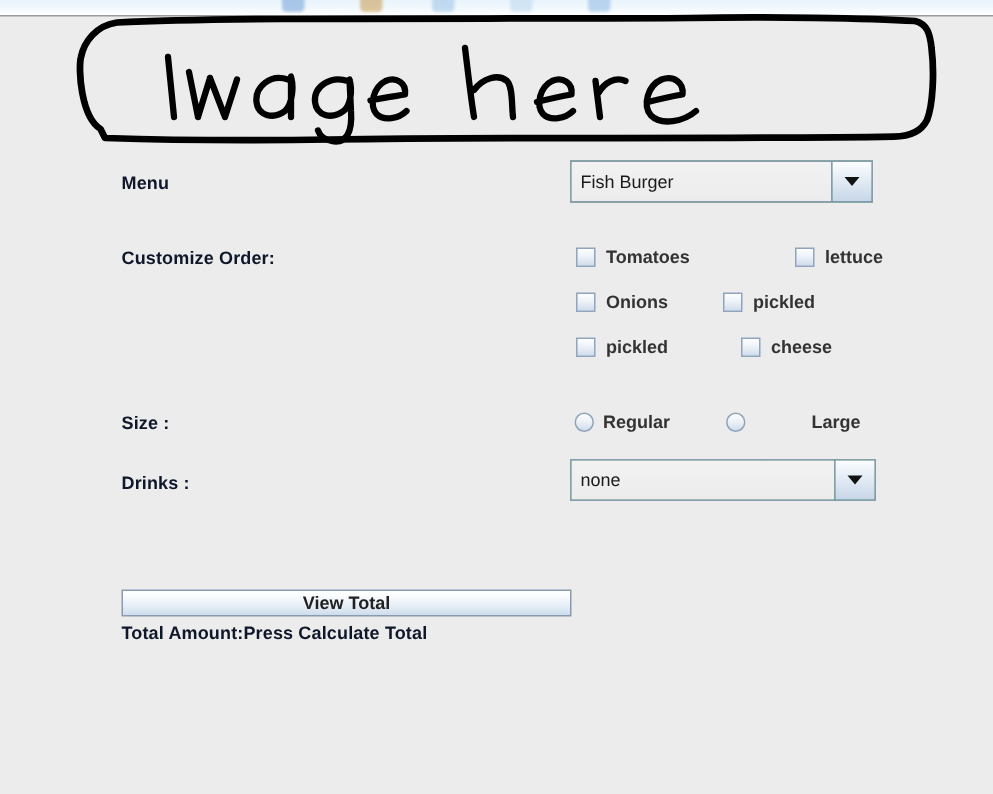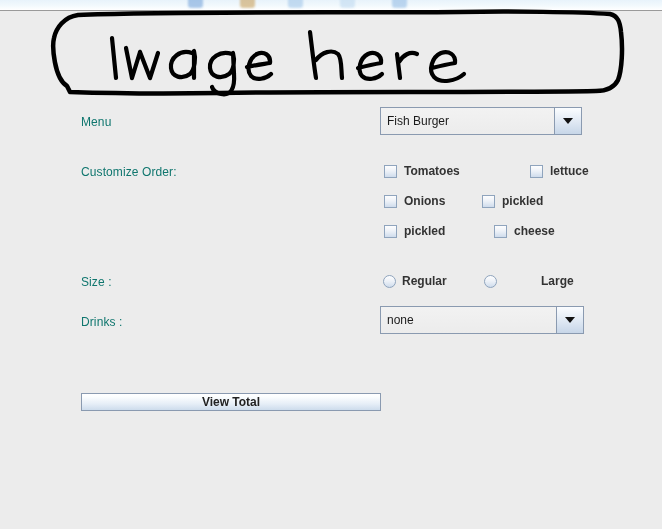--- a/index.html
+++ b/index.html
@@ -51,22 +51,22 @@
     position: absolute;
     left: 0;
     top: 100px;
     width: 662px;
     height: 429px;
   }
 
   .form-label {
     position: absolute;
     font-size: 12px;
-    font-weight: normal;
-    color: #0f766e;
+    font-weight: bold;
+    color: #0f172a;
     white-space: nowrap;
     letter-spacing: .1px;
   }
 
   
   .combo {
     position: absolute;
     height: 28px;
     border: 1px solid #8a9ab0;
     box-sizing: border-box;
@@ -259,14 +259,15 @@
 
   <div class="combo" style="left:380px; top:206px; width:204px;">
     <div class="combo-value">none</div>
     <div class="combo-arrow">
       <span class="caret"></span>
     </div>
   </div>
 
   <div id="view-total-button">View Total</div>
 
+  <div id="total-amount" class="form-label">Total Amount:Press Calculate Total</div>
 
 </div>
 
 </body></html>

